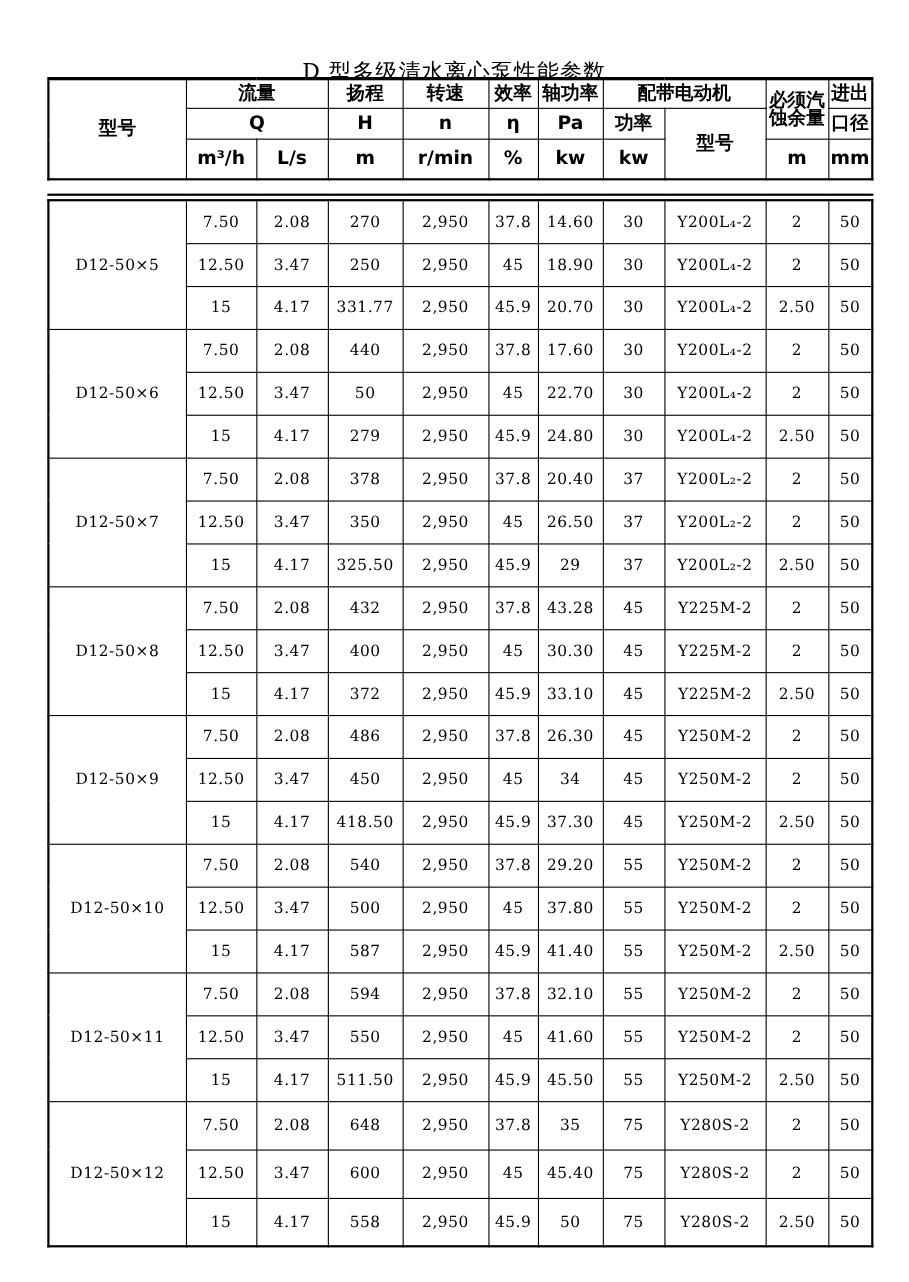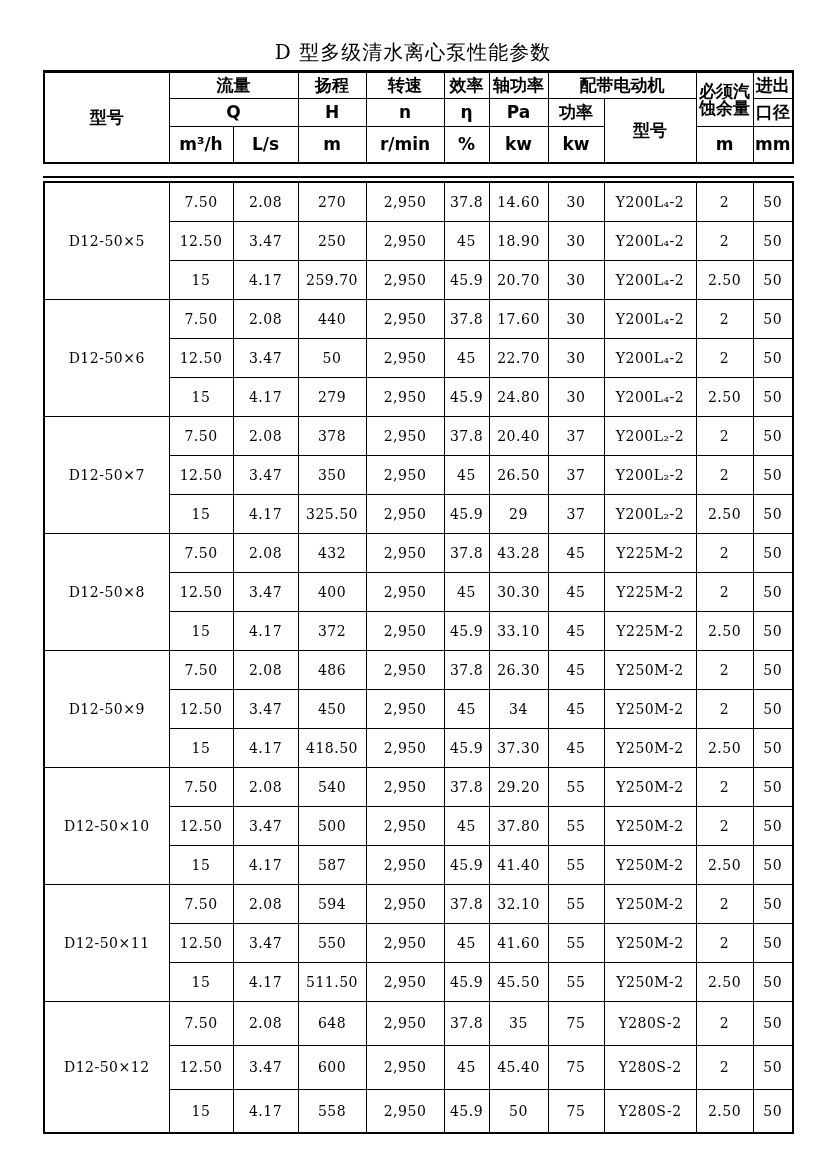--- a/index.html
+++ b/index.html
@@ -4,21 +4,21 @@
 <style>
   html, body { margin: 0; padding: 0; background: #fff; }
   body {
     width: 826px; height: 1165px;
     font-family: "DejaVu Sans", "Liberation Sans", sans-serif;
     color: #000;
   }
   .page { position: relative; width: 826px; height: 1165px; background: #fff; overflow: hidden; }
 
   .title {
-    position: absolute; top: 39px; left: 0; width: 100%;
+    position: absolute; top: 52px; left: 0; width: 100%;
     text-align: center;
     font-family: "DejaVu Serif", "Liberation Serif", serif;
     font-size: 20px; font-weight: normal; letter-spacing: 1px;
     margin: 0;
   }
 
   table { border-collapse: collapse; table-layout: fixed; width: 749px; background: #fff; }
   col.c-model {width:125px;} col.c-m3h {width:64px;} col.c-ls {width:65px;}
   col.c-head {width:68px;} col.c-speed {width:78px;} col.c-eff {width:45px;}
   col.c-shaft {width:59px;} col.c-mpow {width:56px;} col.c-mmodel {width:92px;}
@@ -150,21 +150,21 @@
             <td>45</td>
             <td>18.90</td>
             <td>30</td>
             <td>Y200L₄-2</td>
             <td>2</td>
             <td>50</td>
           </tr>
           <tr>
             <td>15</td>
             <td>4.17</td>
-            <td>259.70</td>
+            <td>331.77</td>
             <td>2,950</td>
             <td>45.9</td>
             <td>20.70</td>
             <td>30</td>
             <td>Y200L₄-2</td>
             <td>2.50</td>
             <td>50</td>
           </tr>
           <tr>
             <td rowspan="3">D12-50×6</td>

